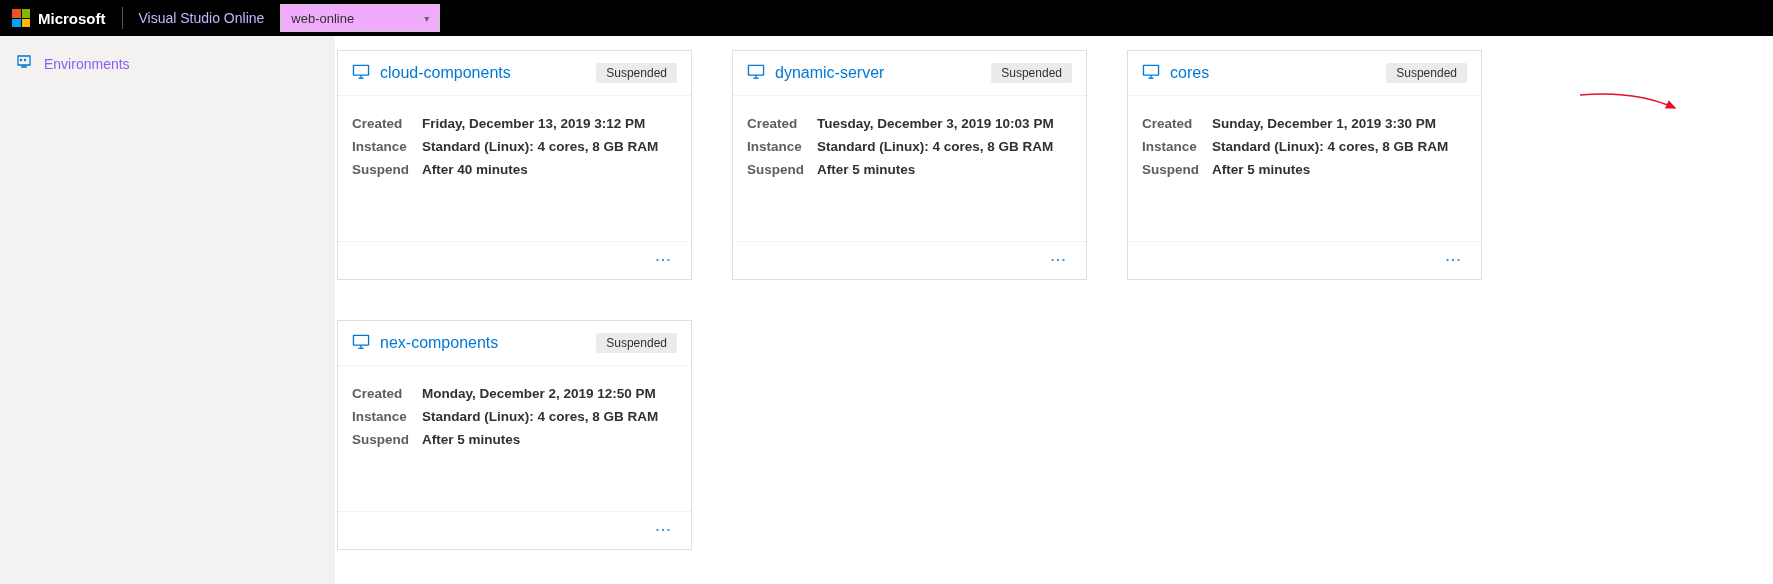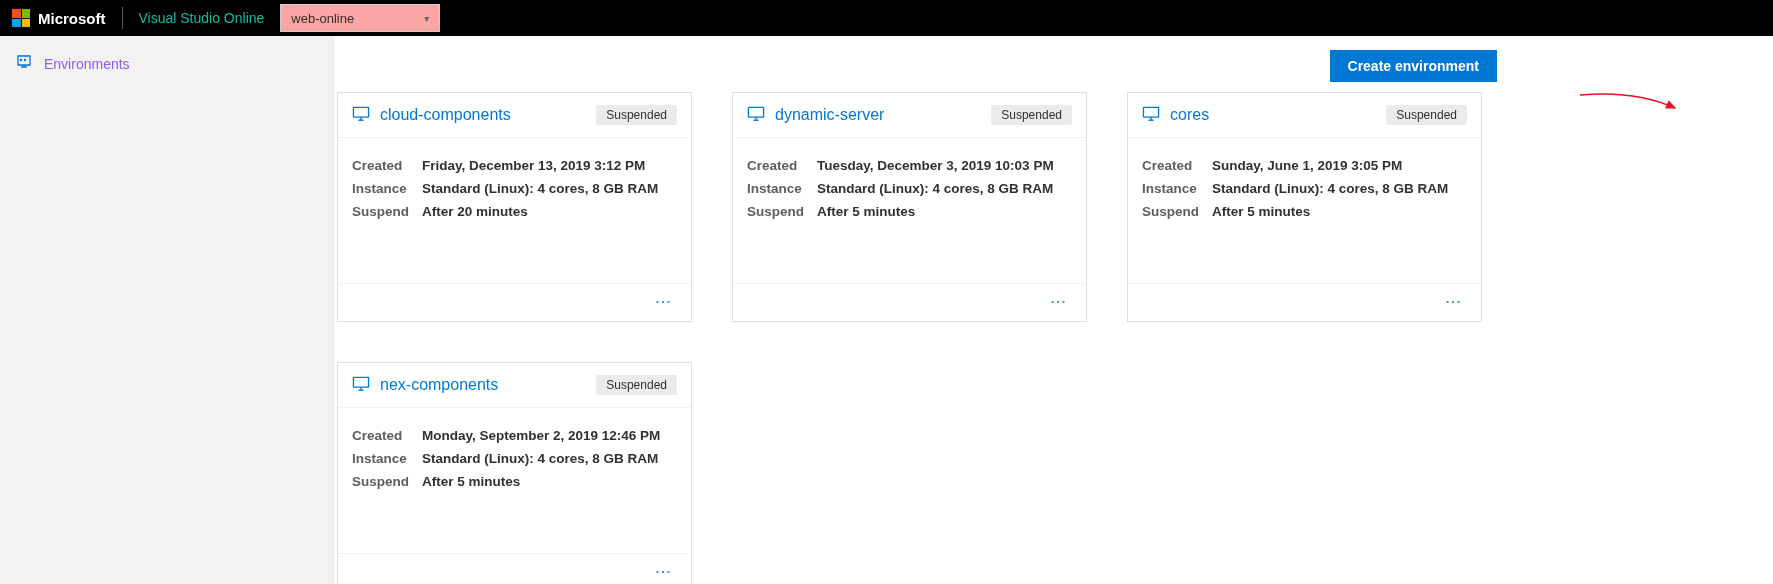--- a/index.html
+++ b/index.html
@@ -7,22 +7,22 @@
   
   .topbar { background: #000; height: 36px; display: flex; align-items: center; padding: 0 12px; gap: 16px; }
   .ms-logo { display: flex; align-items: center; gap: 8px; }
   .ms-squares { width: 18px; height: 18px; display: grid; grid-template-columns: 1fr 1fr; grid-template-rows: 1fr 1fr; gap: 1px; }
   .ms-sq1 { background: #f25022; }
   .ms-sq2 { background: #7fba00; }
   .ms-sq3 { background: #00a4ef; }
   .ms-sq4 { background: #ffb900; }
   .ms-text { color: #fff; font-weight: 600; font-size: 15px; }
   .top-divider { width: 1px; height: 22px; background: #555; }
-  .product-name { color: #14b8a6; font-size: 14px; }
-  .plan-select { background: #fca5a5; border: 1px solid #ccc; height: 28px; width: 160px; display: flex; align-items: center; justify-content: space-between; padding: 0 10px; cursor: pointer; font-size: 13px; }
+  .product-name { color: #c4b5fd; font-size: 14px; }
+  .plan-select { background: #f0abfc; border: 1px solid #ccc; height: 28px; width: 160px; display: flex; align-items: center; justify-content: space-between; padding: 0 10px; cursor: pointer; font-size: 13px; }
   .chevron-down { color: #666; font-size: 10px; }
   
   .body-wrap { display: flex; min-height: 548px; }
   .sidebar { width: 335px; background: #f3f2f1; padding: 14px 16px; }
   .sidebar-row { display: flex; align-items: center; gap: 12px; cursor: pointer; padding: 4px 0; }
   .people-icon svg { width: 16px; height: 16px; fill: #0078d4; }
   .sidebar-label { color: #8b5cf6; font-size: 14px; }
   
   .main { flex: 1; padding: 14px 28px 20px 2px; position: relative; }
   .action-row { display: flex; justify-content: flex-end; padding-right: 248px; margin-bottom: 10px; position: relative; }
@@ -74,23 +74,20 @@
             <path d="M2 2h12v9H2z M5 13h6 M8 11v2" stroke="#0078d4" fill="none" stroke-width="1.3"></path>
             <circle cx="5" cy="6" r="1.2" fill="#0078d4"></circle>
             <circle cx="9" cy="6" r="1.2" fill="#0078d4"></circle>
           </svg>
       </span>
       <span class="sidebar-label">Environments</span>
     </div>
   </div>
 
   <div class="main">
-    <div class="action-row">
-      <button class="create-btn">Create environment</button>
-    </div>
 
     <svg class="arrow-annot" width="110" height="36">
       <defs>
           <marker id="ah" markerWidth="8" markerHeight="8" refX="6" refY="3" orient="auto">
             <path d="M0,0 L7,3 L0,6 z" fill="#e81123"></path>
           </marker>
         </defs>
       <path d="M5,5 Q60,0 100,18" stroke="#e81123" stroke-width="1.5" fill="none" marker-end="url(#ah)"></path>
     </svg>
 
@@ -115,21 +112,21 @@
                 <tr>
           <td class="prop-label">Created</td>
           <td class="prop-value">Friday, December 13, 2019 3:12 PM</td>
         </tr>
         <tr>
           <td class="prop-label">Instance</td>
           <td class="prop-value">Standard (Linux): 4 cores, 8 GB RAM</td>
         </tr>
         <tr>
           <td class="prop-label">Suspend</td>
-          <td class="prop-value">After 20 minutes</td>
+          <td class="prop-value">After 40 minutes</td>
         </tr>
       </tbody>
             </table>
     </div>
     <div class="card-footer">
       <span class="more-btn">⋮</span>
     </div>
   </div>
 
   <div class="card">
@@ -181,21 +178,21 @@
         </span>
         <a class="env-name">cores</a>
       </div>
       <span class="status-badge">Suspended</span>
     </div>
     <div class="card-body">
       <table>
         <tbody>
                 <tr>
           <td class="prop-label">Created</td>
-          <td class="prop-value">Sunday, June 1, 2019 3:05 PM</td>
+          <td class="prop-value">Sunday, December 1, 2019 3:30 PM</td>
         </tr>
         <tr>
           <td class="prop-label">Instance</td>
           <td class="prop-value">Standard (Linux): 4 cores, 8 GB RAM</td>
         </tr>
         <tr>
           <td class="prop-label">Suspend</td>
           <td class="prop-value">After 5 minutes</td>
         </tr>
       </tbody>
@@ -218,21 +215,21 @@
         </span>
         <a class="env-name">nex-components</a>
       </div>
       <span class="status-badge">Suspended</span>
     </div>
     <div class="card-body">
       <table>
         <tbody>
                 <tr>
           <td class="prop-label">Created</td>
-          <td class="prop-value">Monday, September 2, 2019 12:46 PM</td>
+          <td class="prop-value">Monday, December 2, 2019 12:50 PM</td>
         </tr>
         <tr>
           <td class="prop-label">Instance</td>
           <td class="prop-value">Standard (Linux): 4 cores, 8 GB RAM</td>
         </tr>
         <tr>
           <td class="prop-label">Suspend</td>
           <td class="prop-value">After 5 minutes</td>
         </tr>
       </tbody>

